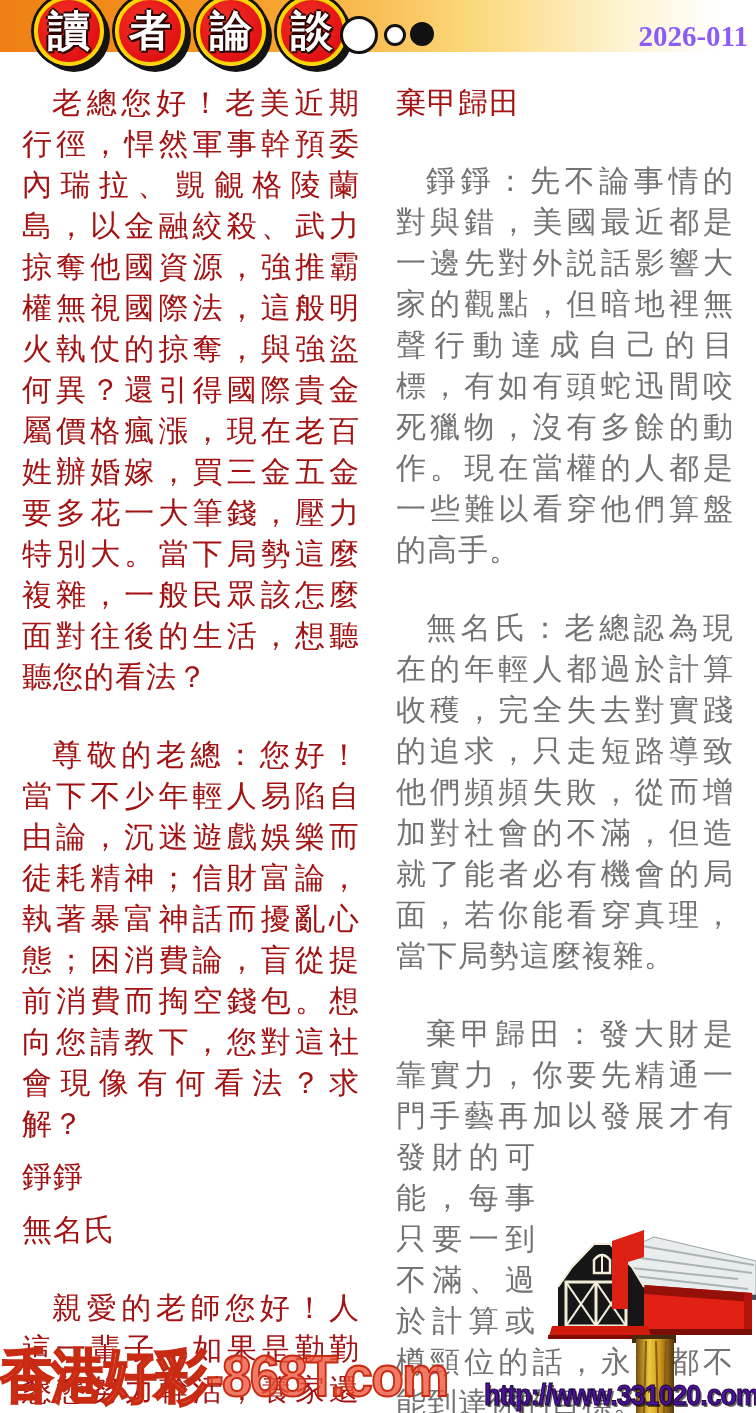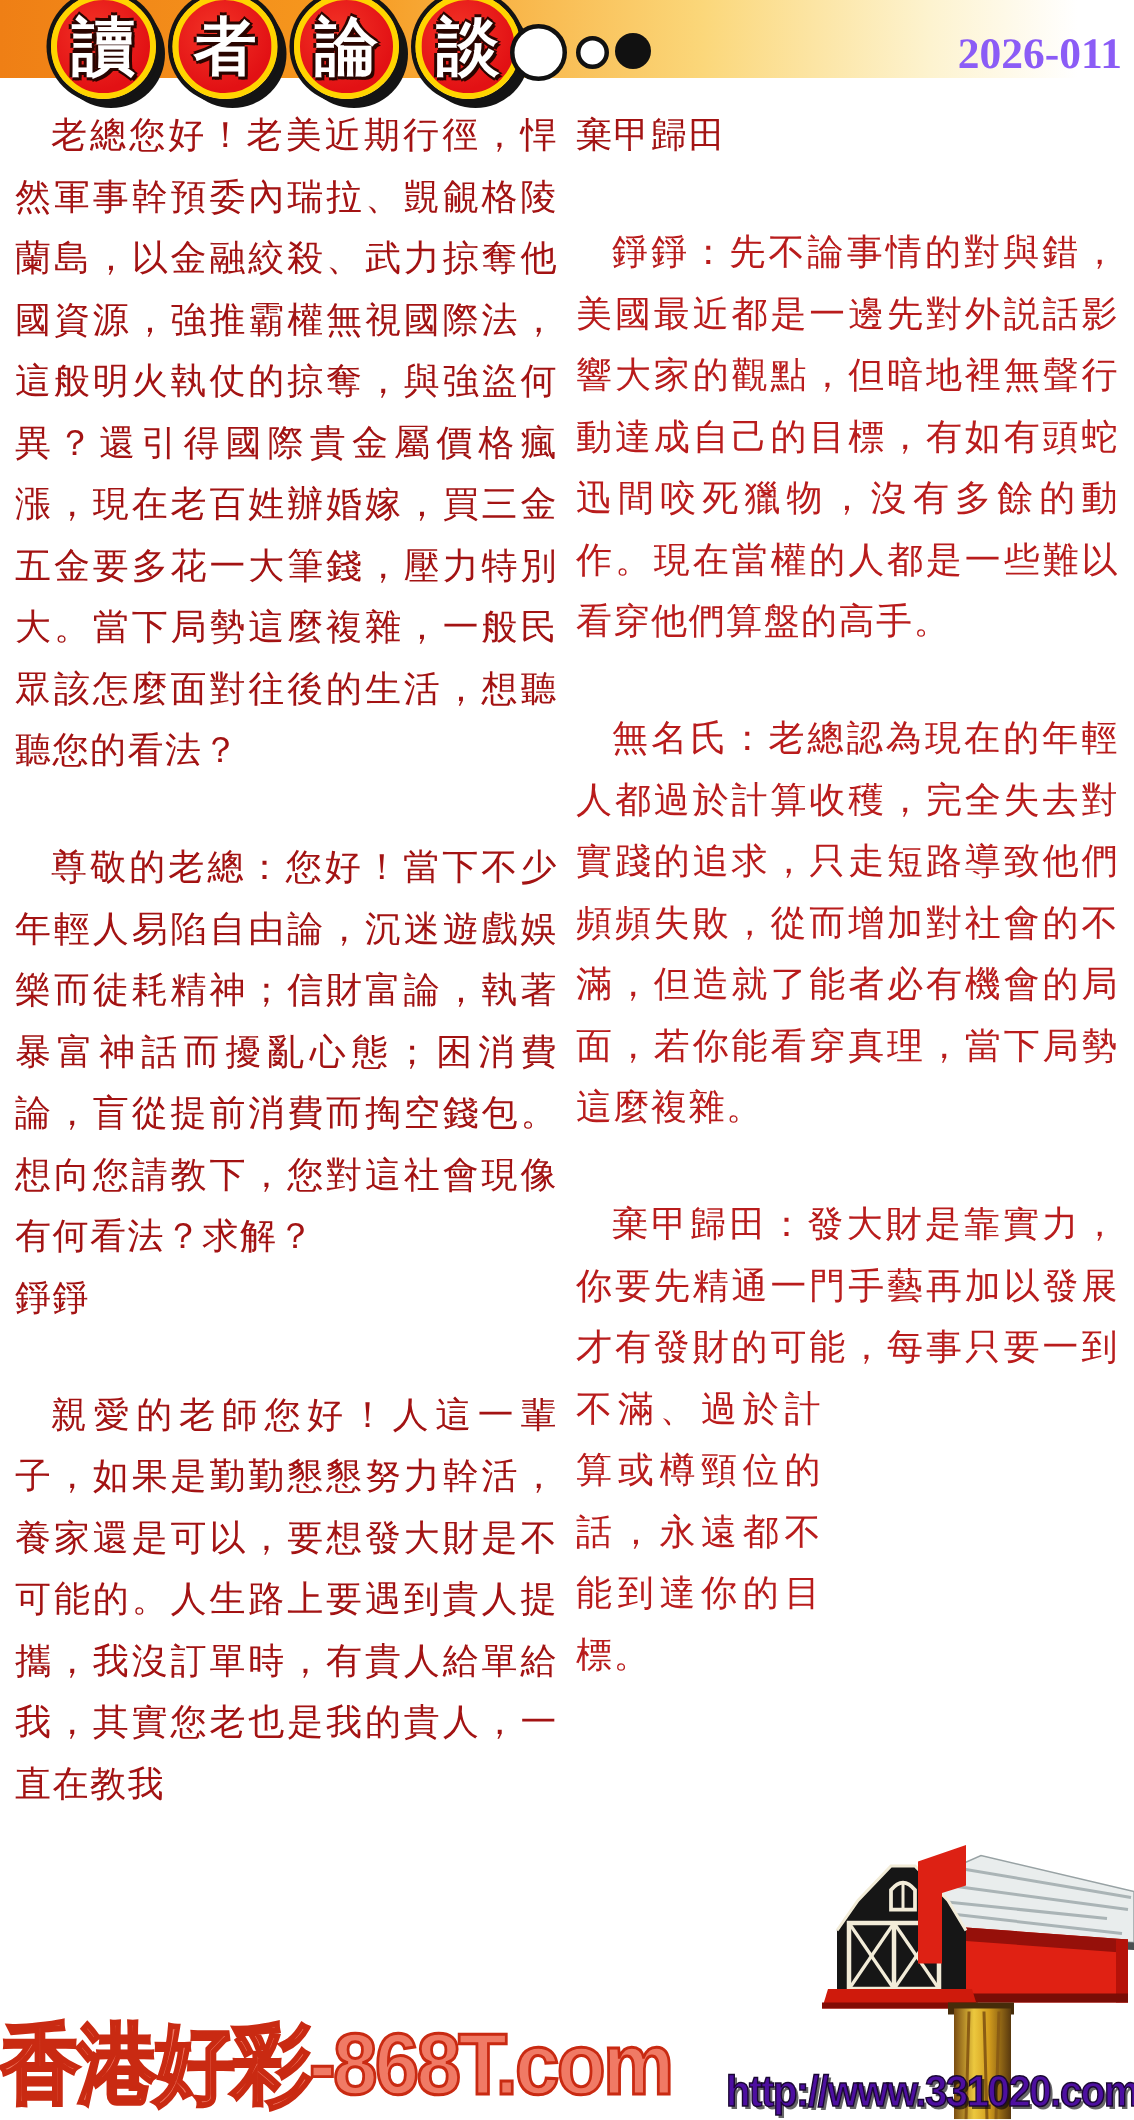--- a/index.html
+++ b/index.html
@@ -30,25 +30,25 @@
   .issue {
     position:absolute; left:600px; top:20px; width:148px; text-align:right;
     font-family:"Liberation Serif", serif; font-size:29px; color:#8b5cf6; font-weight:bold;
   }
 
   
   .col { position:absolute; top:70px; width:362px; z-index:2; }
   .col-left  { left:10px; }
   .col-right { left:384px; }
   .para {
-    margin:0; font-size:24px; line-height:41px;
+    margin:12px; font-size:30px; line-height:41px;
     text-align:justify; text-justify:inter-ideograph; letter-spacing:1px;
   }
   .q { color:#a31313; }
-  .a { color:#b91c1c; }
+  .a { color:#737373; }
   .indent { text-indent:1em; }
   .gap { margin-top:37px; }
   .sig { padding-right:16px; }
   .wrap-spacer {
     float:right; width:198px; height:312px;
     shape-outside:inset(150px 0 0 0);
   }
 
   
   .mailbox { position:absolute; left:548px; top:1229px; z-index:5; }
@@ -96,20 +96,21 @@
   <div class="dot dot-large"></div>
   <div class="dot dot-small"></div>
   <div class="dot dot-filled"></div>
 
   <div class="issue">2026-011</div>
 
   <div class="col col-left">
     <p class="para q indent">老總您好！老美近期行徑，悍然軍事幹預委內瑞拉、覬覦格陵蘭島，以金融絞殺、武力掠奪他國資源，強推霸權無視國際法，這般明火執仗的掠奪，與強盜何異？還引得國際貴金屬價格瘋漲，現在老百姓辦婚嫁，買三金五金要多花一大筆錢，壓力特別大。當下局勢這麼複雜，一般民眾該怎麼面對往後的生活，想聽聽您的看法？</p>
     <p class="para q indent gap">尊敬的老總：您好！當下不少年輕人易陷自由論，沉迷遊戲娛樂而徒耗精神；信財富論，執著暴富神話而擾亂心態；困消費論，盲從提前消費而掏空錢包。想向您請教下，您對這社會現像有何看法？求解？</p>
     <p class="para q sig">錚錚</p>
+    <p class="para q sig">無名氏</p>
     <p class="para q indent gap">親愛的老師您好！人這一輩子，如果是勤勤懇懇努力幹活，養家還是可以，要想發大財是不可能的。人生路上要遇到貴人提攜，我沒訂單時，有貴人給單給我，其實您老也是我的貴人，一直在教我</p>
   </div>
 
   <div class="col col-right">
     <p class="para q sig">棄甲歸田</p>
     <p class="para a indent gap">錚錚：先不論事情的對與錯，美國最近都是一邊先對外説話影響大家的觀點，但暗地裡無聲行動達成自己的目標，有如有頭蛇迅間咬死獵物，沒有多餘的動作。現在當權的人都是一些難以看穿他們算盤的高手。</p>
     <p class="para a indent gap">無名氏：老總認為現在的年輕人都過於計算收穫，完全失去對實踐的追求，只走短路導致他們頻頻失敗，從而增加對社會的不滿，但造就了能者必有機會的局面，若你能看穿真理，當下局勢這麼複雜。</p>
     <p class="para a indent gap"><span class="wrap-spacer"></span><span>棄甲歸田：發大財是靠實力，你要先精通一門手藝再加以發展才有發財的可能，每事只要一到不滿、過於計算或樽頸位的話，永遠都不能到達你的目標。</span></p>
   </div>
 

